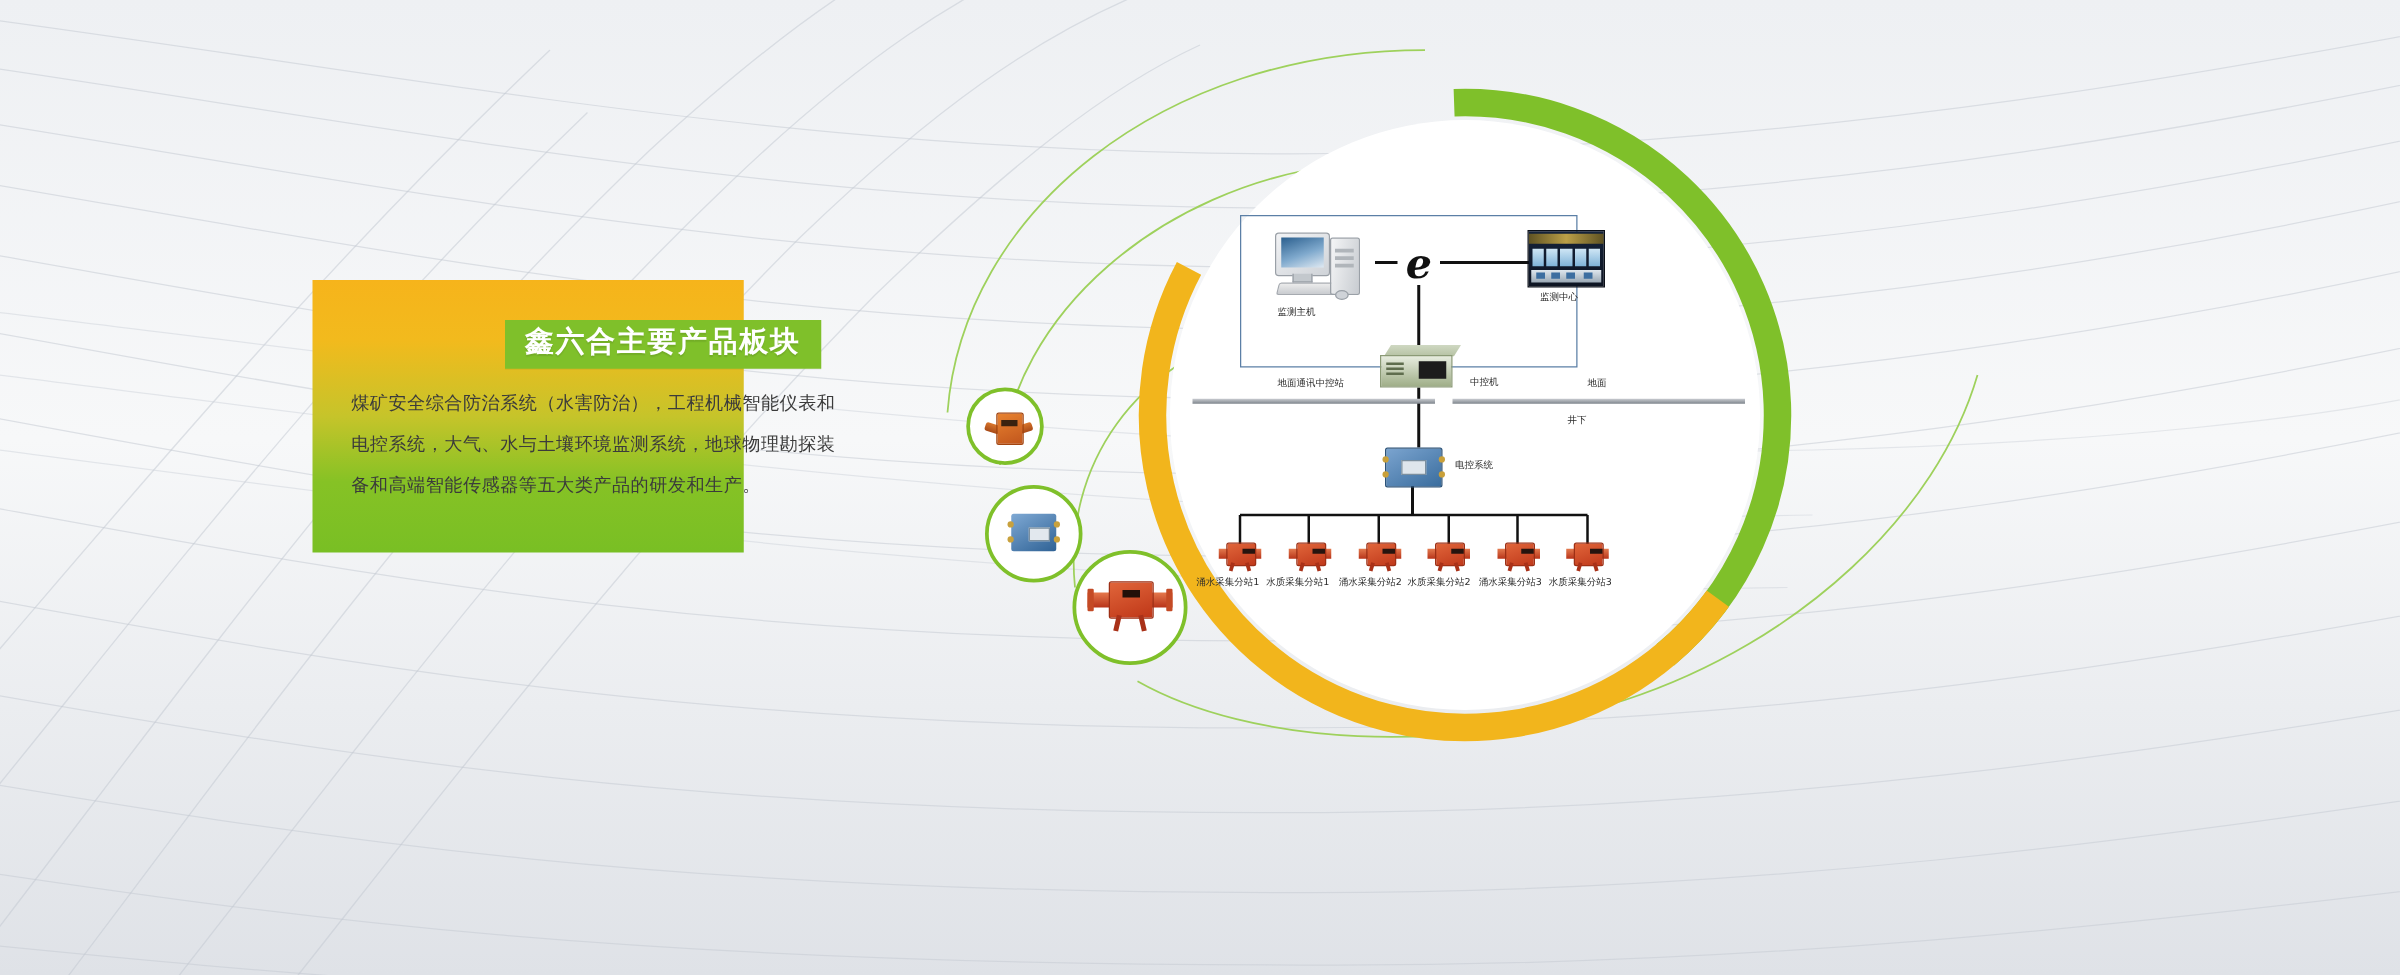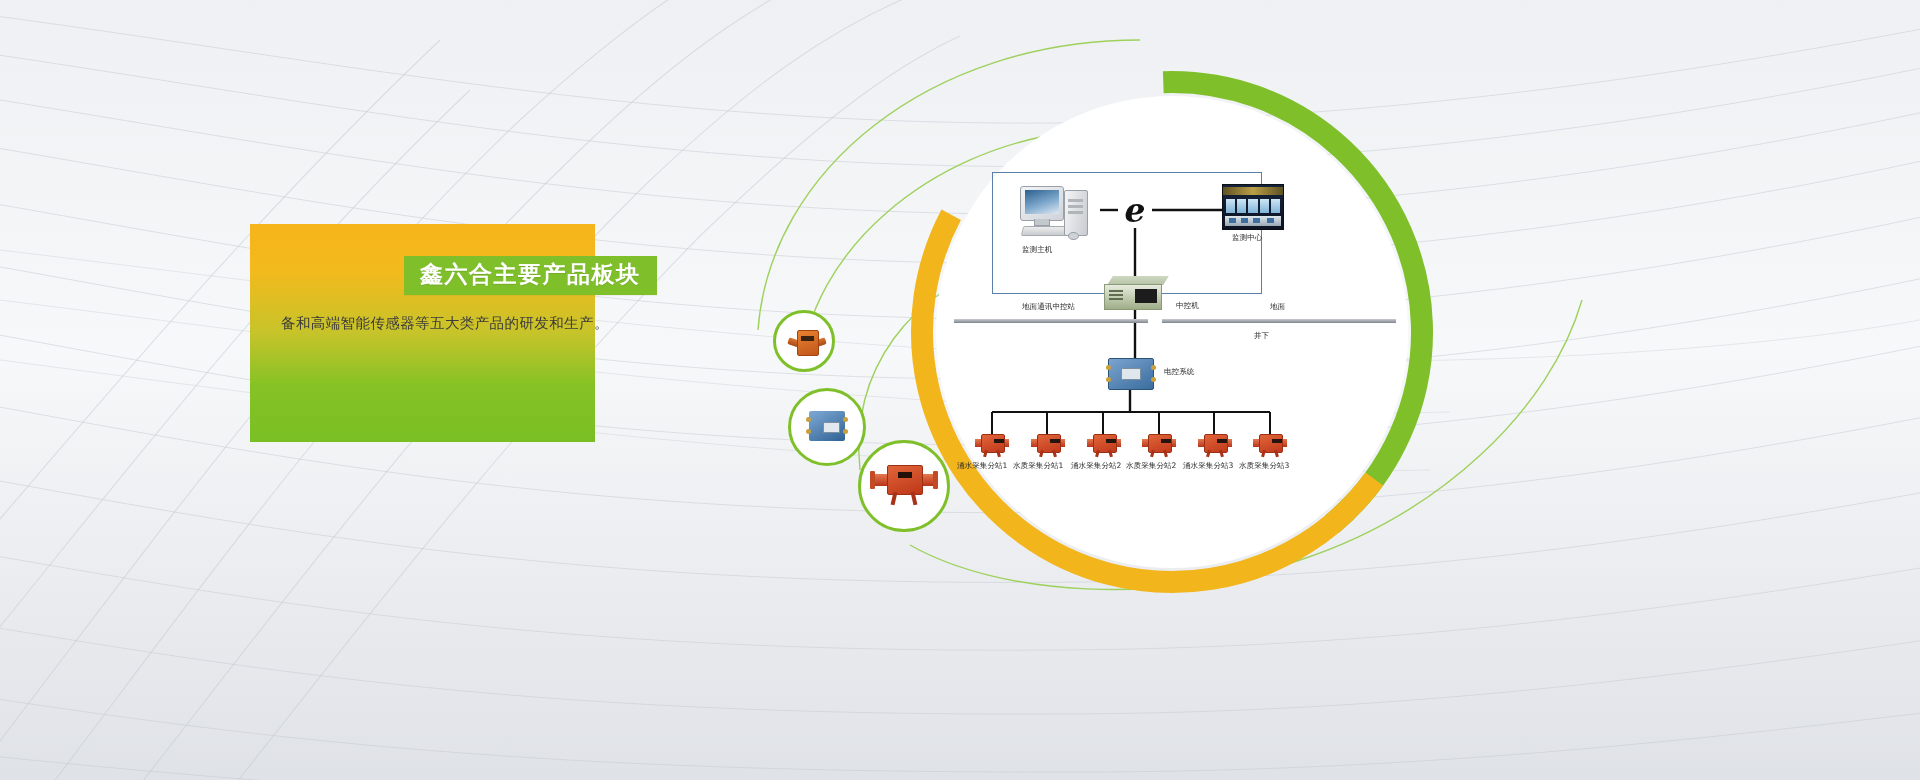--- a/index.html
+++ b/index.html
@@ -195,20 +195,22 @@
     </svg>
   </div>
 
   <div class="frame"></div>
 
   <div class="title-band">
     <div class="t">鑫六合主要产品板块</div>
   </div>
 
   <div class="body-copy">
+    <div>煤矿安全综合防治系统（水害防治），工程机械智能仪表和</div>
+    <div>电控系统，大气、水与土壤环境监测系统，地球物理勘探装</div>
     <div>备和高端智能传感器等五大类产品的研发和生产。</div>
   </div>
 
   <div class="comp">
 
     <svg class="rings" viewBox="0 0 1180 780" aria-hidden="true">
 
       <path d="M18,330 C30,170 190,40 400,40" fill="none" stroke="#9ed15c" stroke-width="1.4"></path>
       <path d="M60,372 C70,250 190,150 330,132" fill="none" stroke="#9ed15c" stroke-width="1.4"></path>
       <path d="M120,470 C110,370 170,290 268,262" fill="none" stroke="#9ed15c" stroke-width="1.4"></path>

